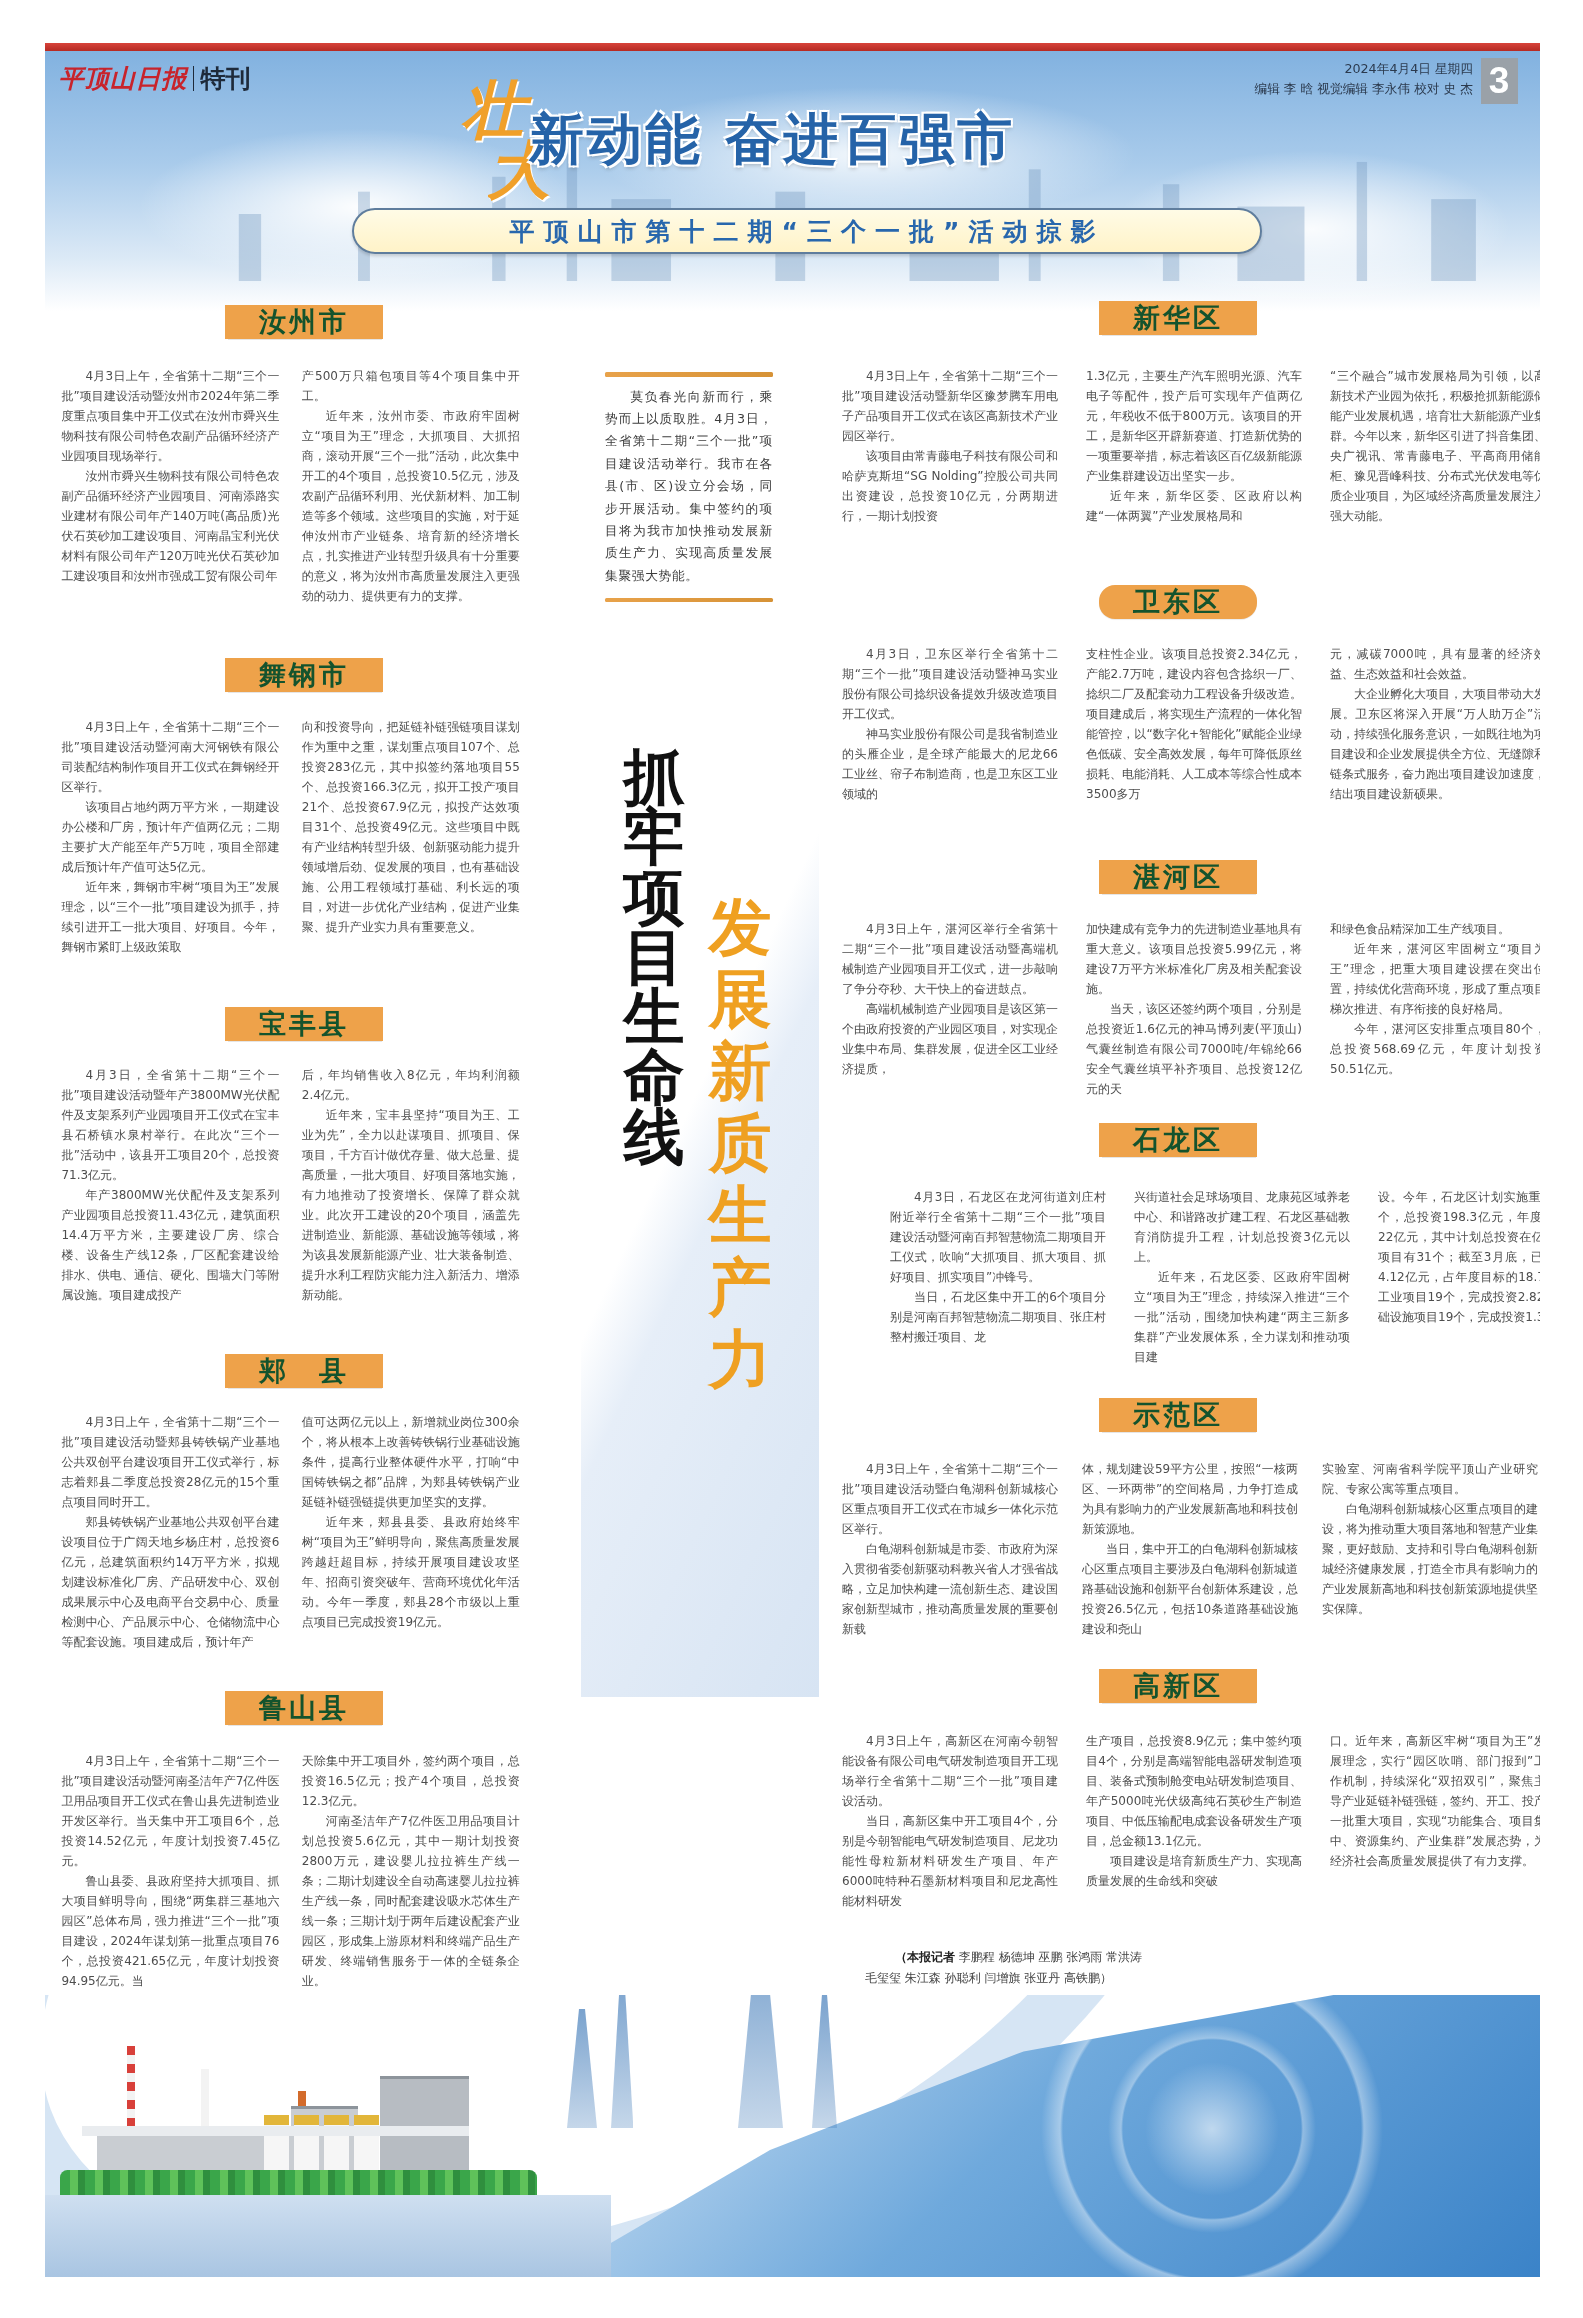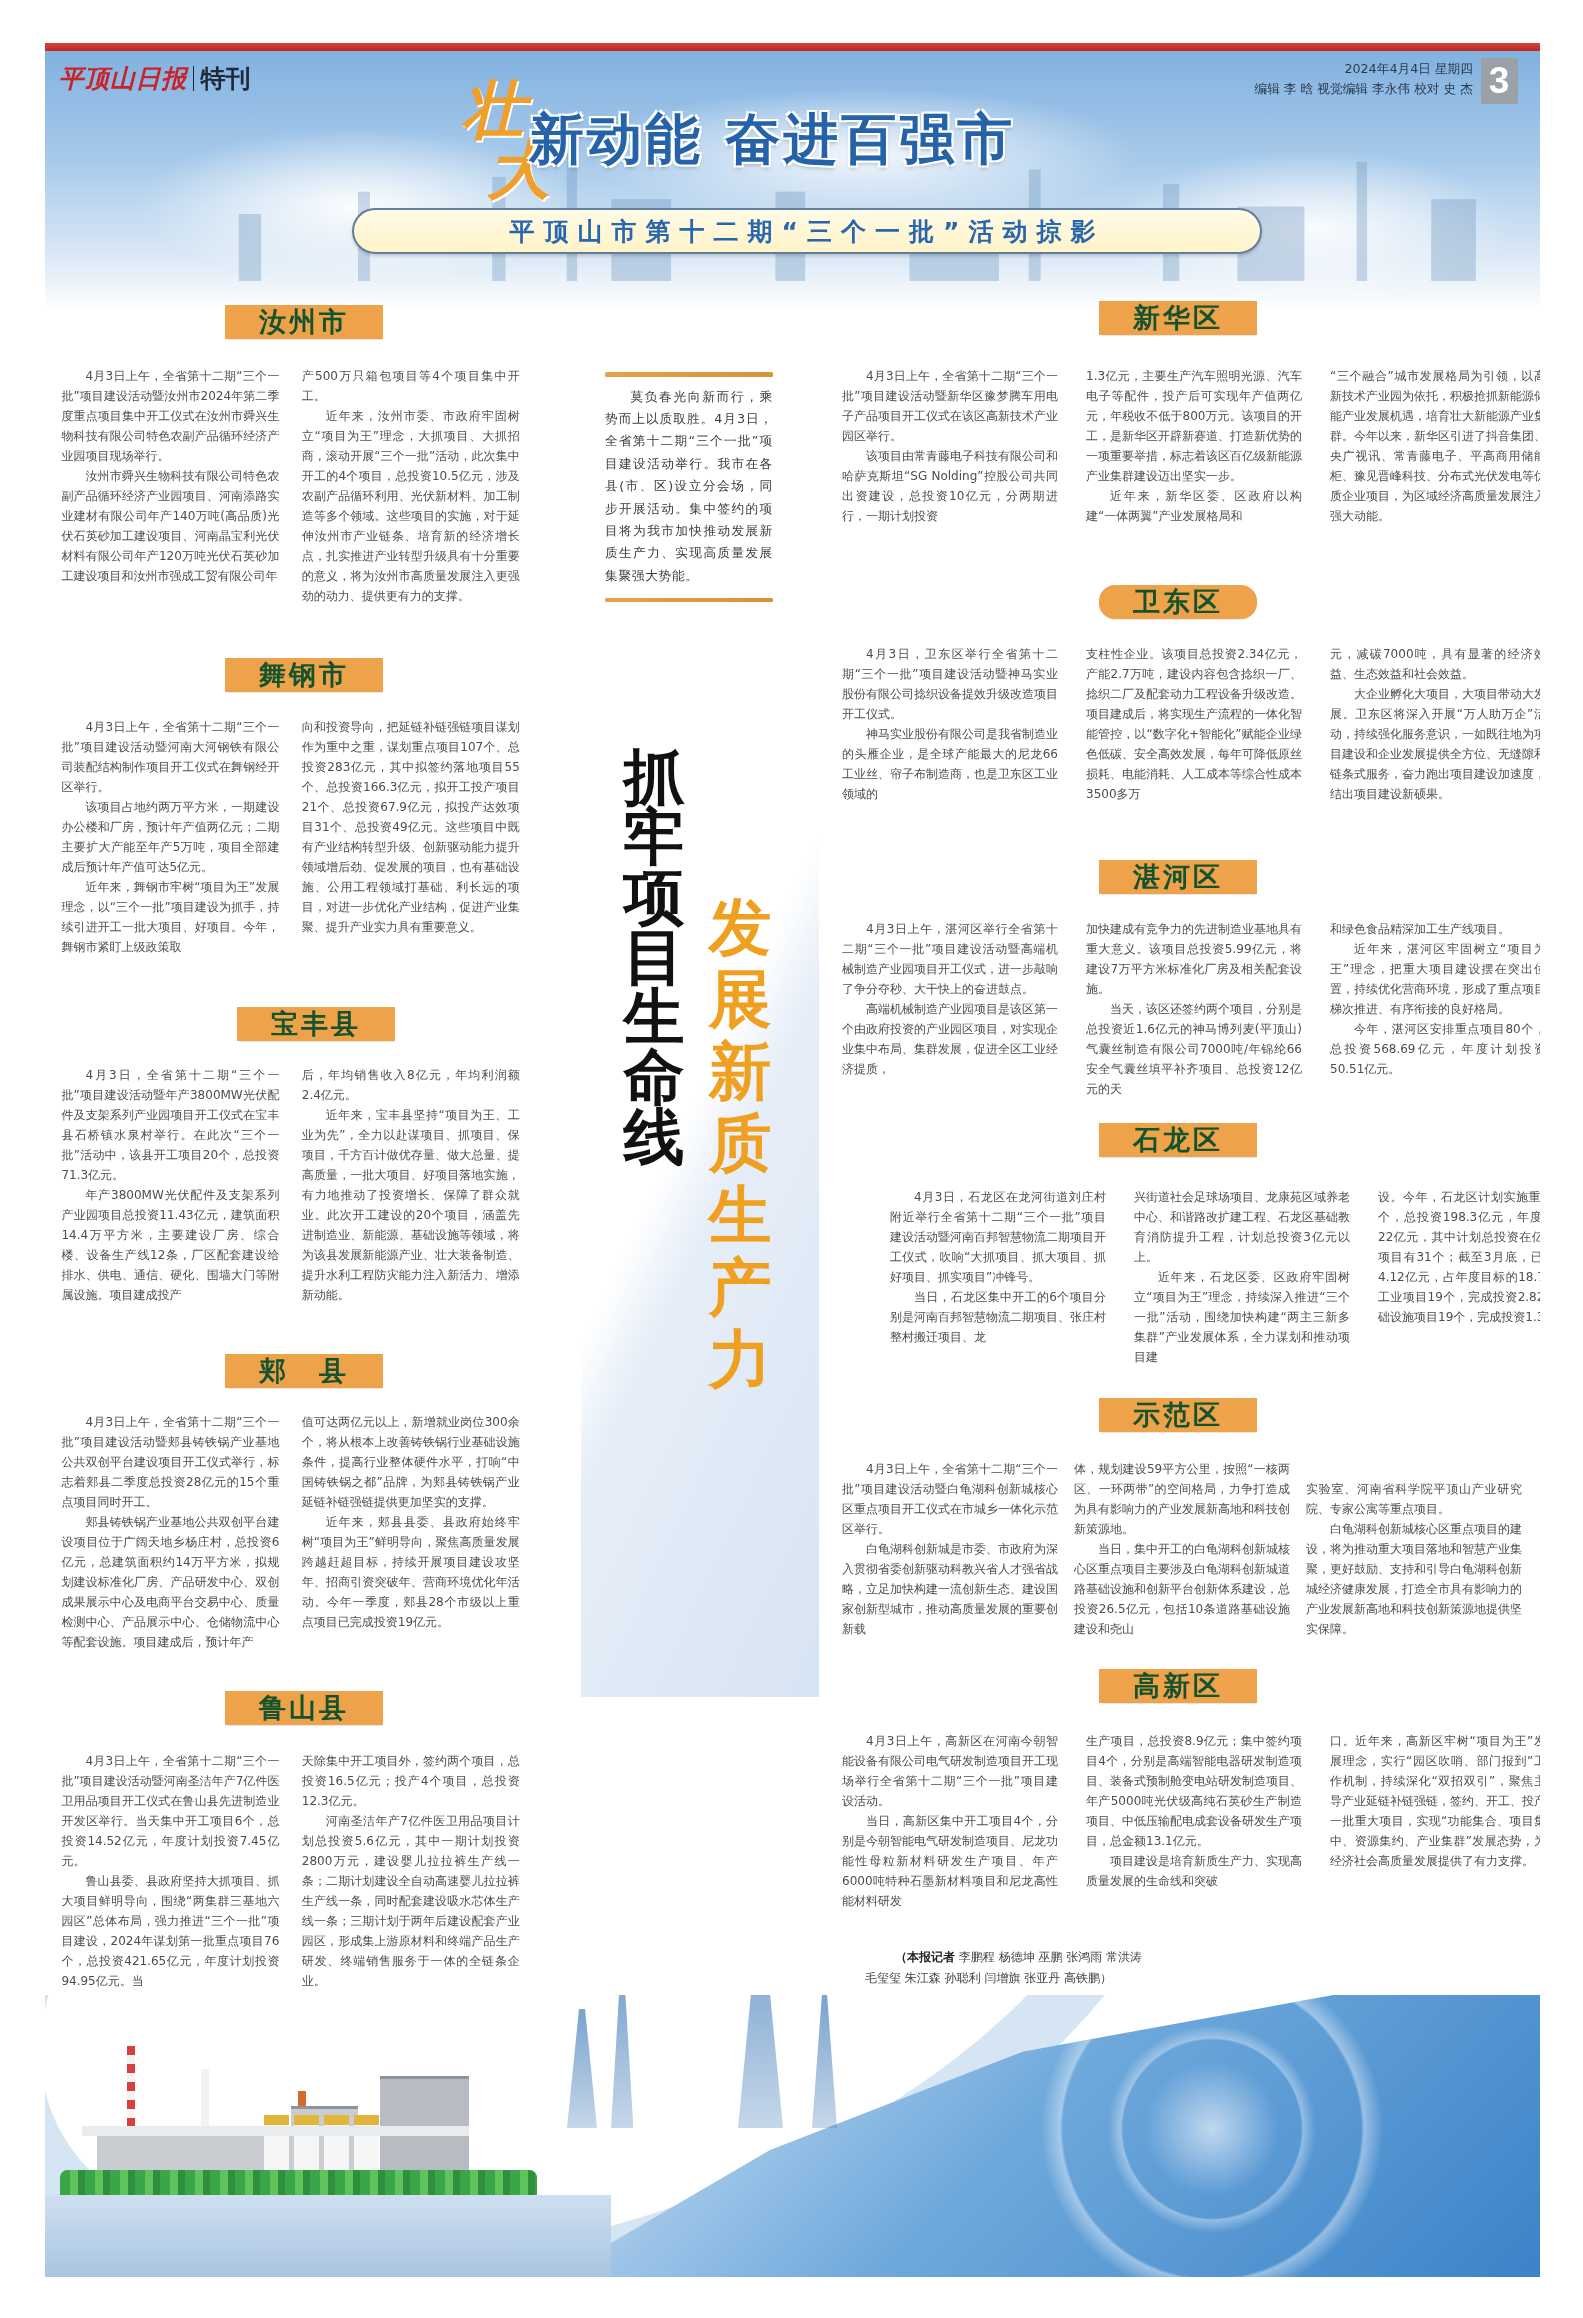--- a/index.html
+++ b/index.html
@@ -153,21 +153,21 @@
         <p>该项目占地约两万平方米，一期建设办公楼和厂房，预计年产值两亿元；二期主要扩大产能至年产5万吨，项目全部建成后预计年产值可达5亿元。</p>
         <p>近年来，舞钢市牢树“项目为王”发展理念，以“三个一批”项目建设为抓手，持续引进开工一批大项目、好项目。今年，舞钢市紧盯上级政策取</p>
       </div>
       <div class="col">
         <p class="cont">向和投资导向，把延链补链强链项目谋划作为重中之重，谋划重点项目107个、总投资283亿元，其中拟签约落地项目55个、总投资166.3亿元，拟开工投产项目21个、总投资67.9亿元，拟投产达效项目31个、总投资49亿元。这些项目中既有产业结构转型升级、创新驱动能力提升领域增后劲、促发展的项目，也有基础设施、公用工程领域打基础、利长远的项目，对进一步优化产业结构，促进产业集聚、提升产业实力具有重要意义。</p>
       </div>
     </div>
   </section>
 
   <section class="left">
-    <div class="tag" style="left:192px;top:964px;">宝丰县</div>
+    <div class="tag" style="left:180px;top:964px;">宝丰县</div>
     <div class="cols" style="left:16.4px;top:1022px;">
       <div class="col">
         <p>4月3日，全省第十二期“三个一批”项目建设活动暨年产3800MW光伏配件及支架系列产业园项目开工仪式在宝丰县石桥镇水泉村举行。在此次“三个一批”活动中，该县开工项目20个，总投资71.3亿元。</p>
         <p>年产3800MW光伏配件及支架系列产业园项目总投资11.43亿元，建筑面积14.4万平方米，主要建设厂房、综合楼、设备生产线12条，厂区配套建设给排水、供电、通信、硬化、围墙大门等附属设施。项目建成投产</p>
       </div>
       <div class="col">
         <p class="cont">后，年均销售收入8亿元，年均利润额2.4亿元。</p>
         <p>近年来，宝丰县坚持“项目为王、工业为先”，全力以赴谋项目、抓项目、保项目，千方百计做优存量、做大总量、提高质量，一批大项目、好项目落地实施，有力地推动了投资增长、保障了群众就业。此次开工建设的20个项目，涵盖先进制造业、新能源、基础设施等领域，将为该县发展新能源产业、壮大装备制造、提升水利工程防灾能力注入新活力、增添新动能。</p>
       </div>
     </div>
@@ -292,21 +292,21 @@
         <p>近年来，石龙区委、区政府牢固树立“项目为王”理念，持续深入推进“三个一批”活动，围绕加快构建“两主三新多集群”产业发展体系，全力谋划和推动项目建</p>
       </div>
       <div class="col">
         <p class="cont">设。今年，石龙区计划实施重点项目38个，总投资198.3亿元，年度计划投资22亿元，其中计划总投资在亿元以上的项目有31个；截至3月底，已完成投资4.12亿元，占年度目标的18.7%，其中工业项目19个，完成投资2.82亿元，基础设施项目19个，完成投资1.3亿元。</p>
       </div>
     </div>
   </section>
 
   <section class="right">
     <div class="tag" style="left:1054px;top:1355px;">示范区</div>
-    <div class="cols" style="left:797px;top:1416px;gap:16px;align-items:flex-end;">
+    <div class="cols" style="left:797px;top:1416px;gap:24px;">
       <div class="col">
         <p>4月3日上午，全省第十二期“三个一批”项目建设活动暨白龟湖科创新城核心区重点项目开工仪式在市城乡一体化示范区举行。</p>
         <p>白龟湖科创新城是市委、市政府为深入贯彻省委创新驱动科教兴省人才强省战略，立足加快构建一流创新生态、建设国家创新型城市，推动高质量发展的重要创新载</p>
       </div>
       <div class="col">
         <p class="cont">体，规划建设59平方公里，按照“一核两区、一环两带”的空间格局，力争打造成为具有影响力的产业发展新高地和科技创新策源地。</p>
         <p>当日，集中开工的白龟湖科创新城核心区重点项目主要涉及白龟湖科创新城道路基础设施和创新平台创新体系建设，总投资26.5亿元，包括10条道路基础设施建设和尧山</p>
       </div>
       <div class="col">
         <p class="cont">实验室、河南省科学院平顶山产业研究院、专家公寓等重点项目。</p>

